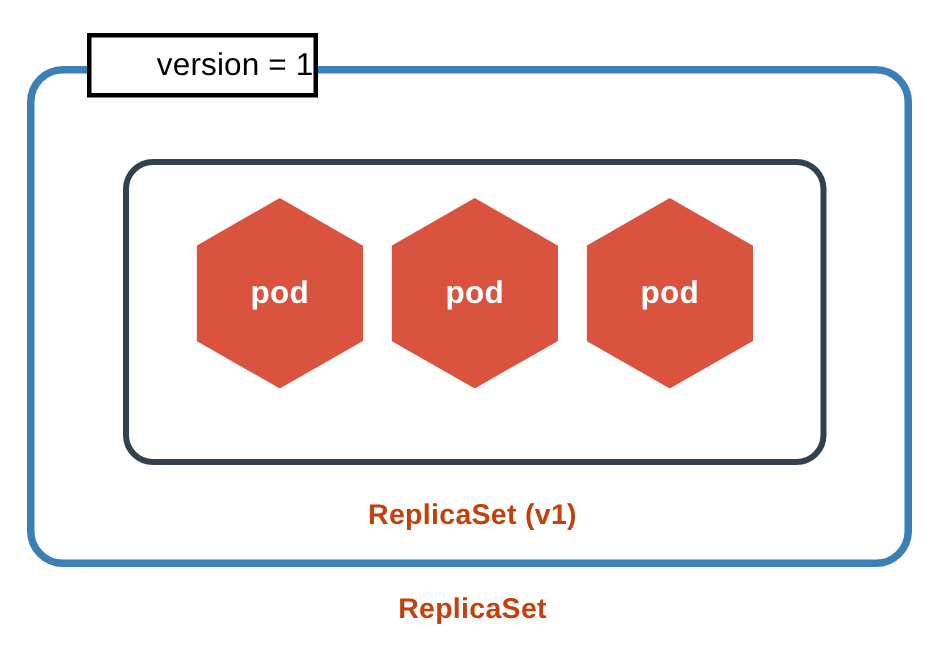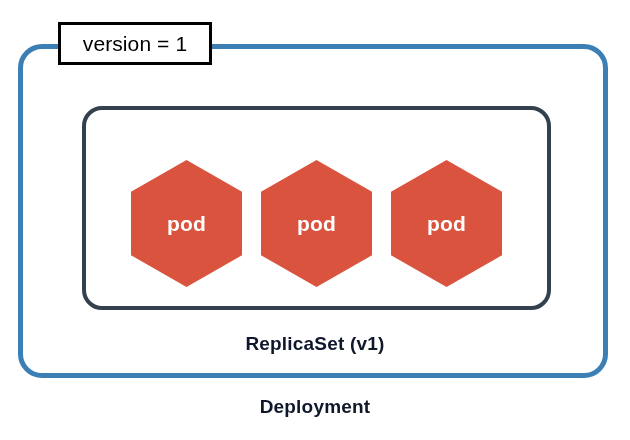--- a/index.html
+++ b/index.html
@@ -46,21 +46,21 @@
   }
 
   
   .attr-box {
     position: absolute;
     box-sizing: border-box;
     background: #ffffff;
     border: 3px solid #000000;
     display: flex;
     align-items: center;
-    justify-content: center;
+    justify-content: flex-end;
     color: #000000;
     font-size: 21px;
     font-weight: 400;
     letter-spacing: 0.1px;
     white-space: nowrap;
     z-index: 5;
   }
   .attr-version {
     left: 58px;
     top: 22px;
@@ -71,21 +71,21 @@
     left: 122px;
     top: 84px;
     width: 160px;
     height: 43px;
   }
 
   
   .pods-row {
     position: absolute;
     left: 131px;
-    top: 160px;
+    top: 132px;
     width: 371px;
     height: 127px;
     display: flex;
     justify-content: space-between;
     align-items: center;
     z-index: 3;
   }
 
   .pod {
     position: relative;
@@ -114,21 +114,21 @@
     letter-spacing: 0.2px;
     line-height: 1;
   }
 
   
   .caption {
     position: absolute;
     left: 0;
     width: 630px;
     text-align: center;
-    color: #0f172a;
+    color: #c2410c;
     font-weight: 700;
     font-size: 19px;
     letter-spacing: 0.2px;
     z-index: 4;
   }
   .caption-replicaset { top: 333px; }
   .caption-deployment { top: 396px; }
 </style>
 </head>
 <body>
@@ -158,15 +158,15 @@
 
     <div class="pod">
       <div class="pod-hex"></div>
       <span class="pod-label">pod</span>
     </div>
 
   </div>
 
   <div class="caption caption-replicaset">ReplicaSet (v1)</div>
 
-  <div class="caption caption-deployment">Deployment</div>
+  <div class="caption caption-deployment">ReplicaSet</div>
 
 </div>
 
 </body></html>

